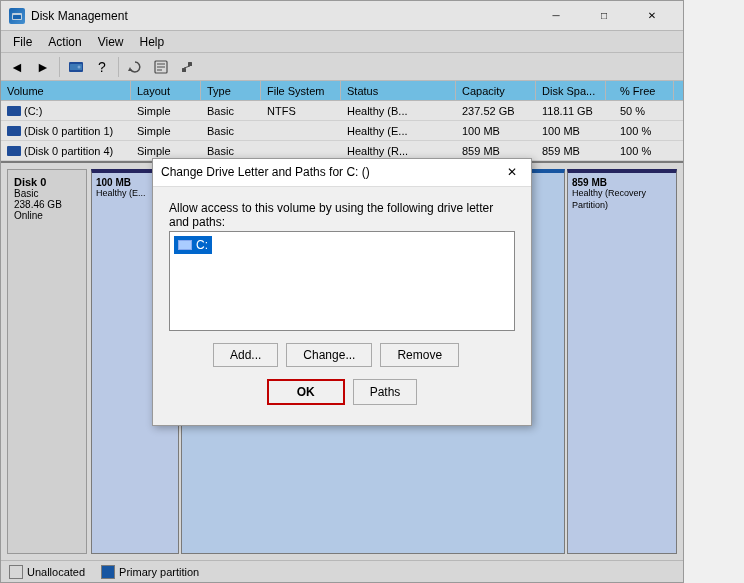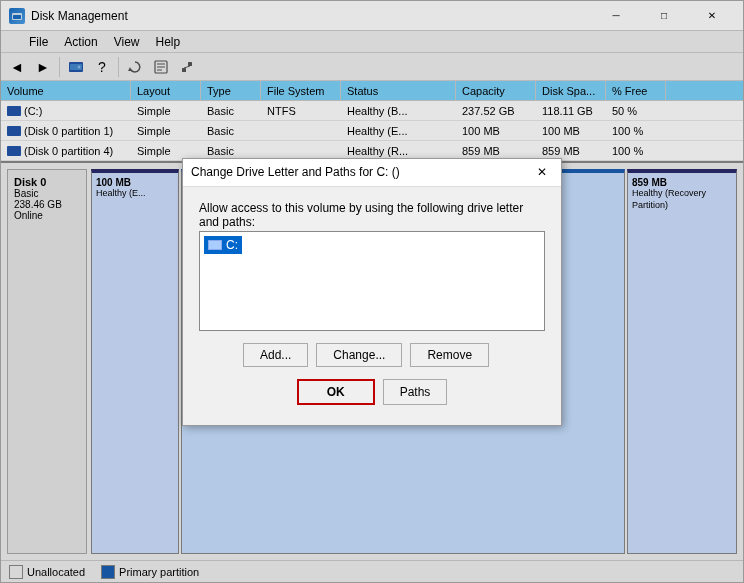--- a/index.html
+++ b/index.html
@@ -8,21 +8,21 @@
       font-size: 12px;
       background: #f0f0f0;
       width: 744px;
       height: 583px;
       overflow: hidden;
       position: relative;
     }
 
     
     .window {
-      width: 744px;
+      width: 684px;
       height: 583px;
       background: #f0f0f0;
       border: 1px solid #999;
       display: flex;
       flex-direction: column;
       position: relative;
     }
 
     .title-bar {
       background: #fff;
@@ -66,21 +66,21 @@
       justify-content: center;
       font-size: 10px;
     }
 
     
     .menu-bar {
       background: #f0f0f0;
       height: 22px;
       display: flex;
       align-items: center;
-      padding: 0 20px;
+      padding: 0 4px;
       border-bottom: 1px solid #d0d0d0;
     }
 
     .menu-item {
       padding: 2px 8px;
       cursor: pointer;
       height: 22px;
       display: flex;
       align-items: center;
     }
@@ -153,21 +153,21 @@
       overflow: hidden;
     }
 
     .col-volume { width: 130px; }
     .col-layout { width: 70px; }
     .col-type { width: 60px; }
     .col-fs { width: 80px; }
     .col-status { width: 115px; }
     .col-capacity { width: 80px; }
     .col-freespace { width: 70px; }
-    .col-freepct { width: 60px; }
+    .col-freepct { width: 60px; margin-left: 8px; }
 
     .drive-icon {
       display: inline-flex;
       align-items: center;
       gap: 3px;
     }
 
     .hdd-icon {
       width: 14px;
       height: 10px;

